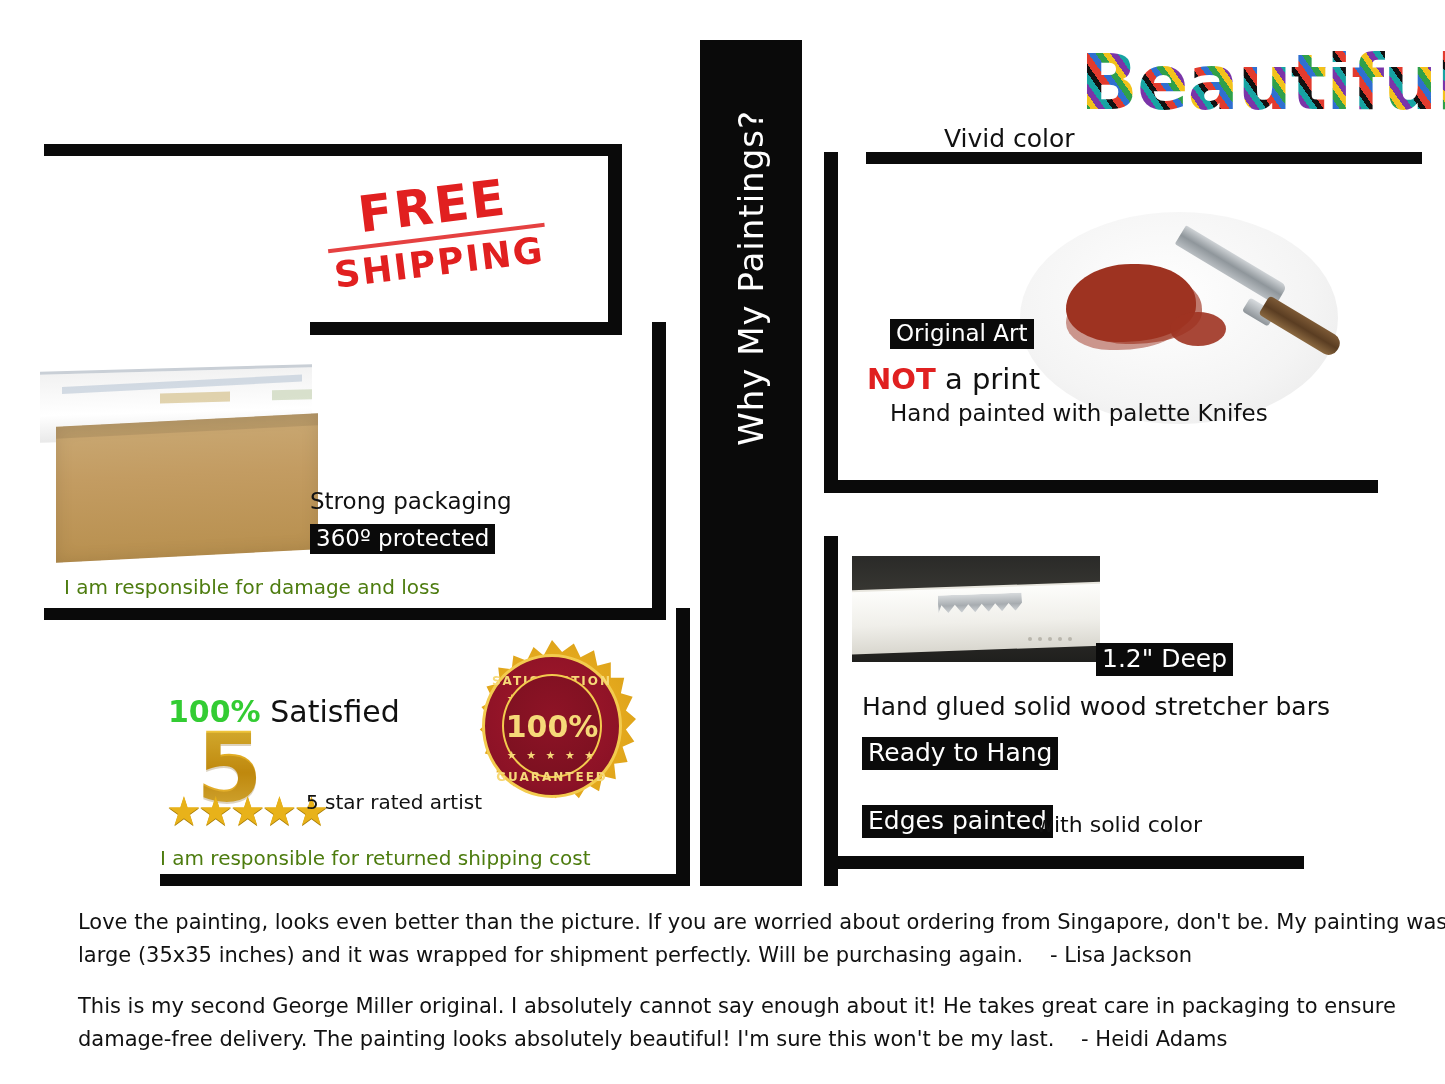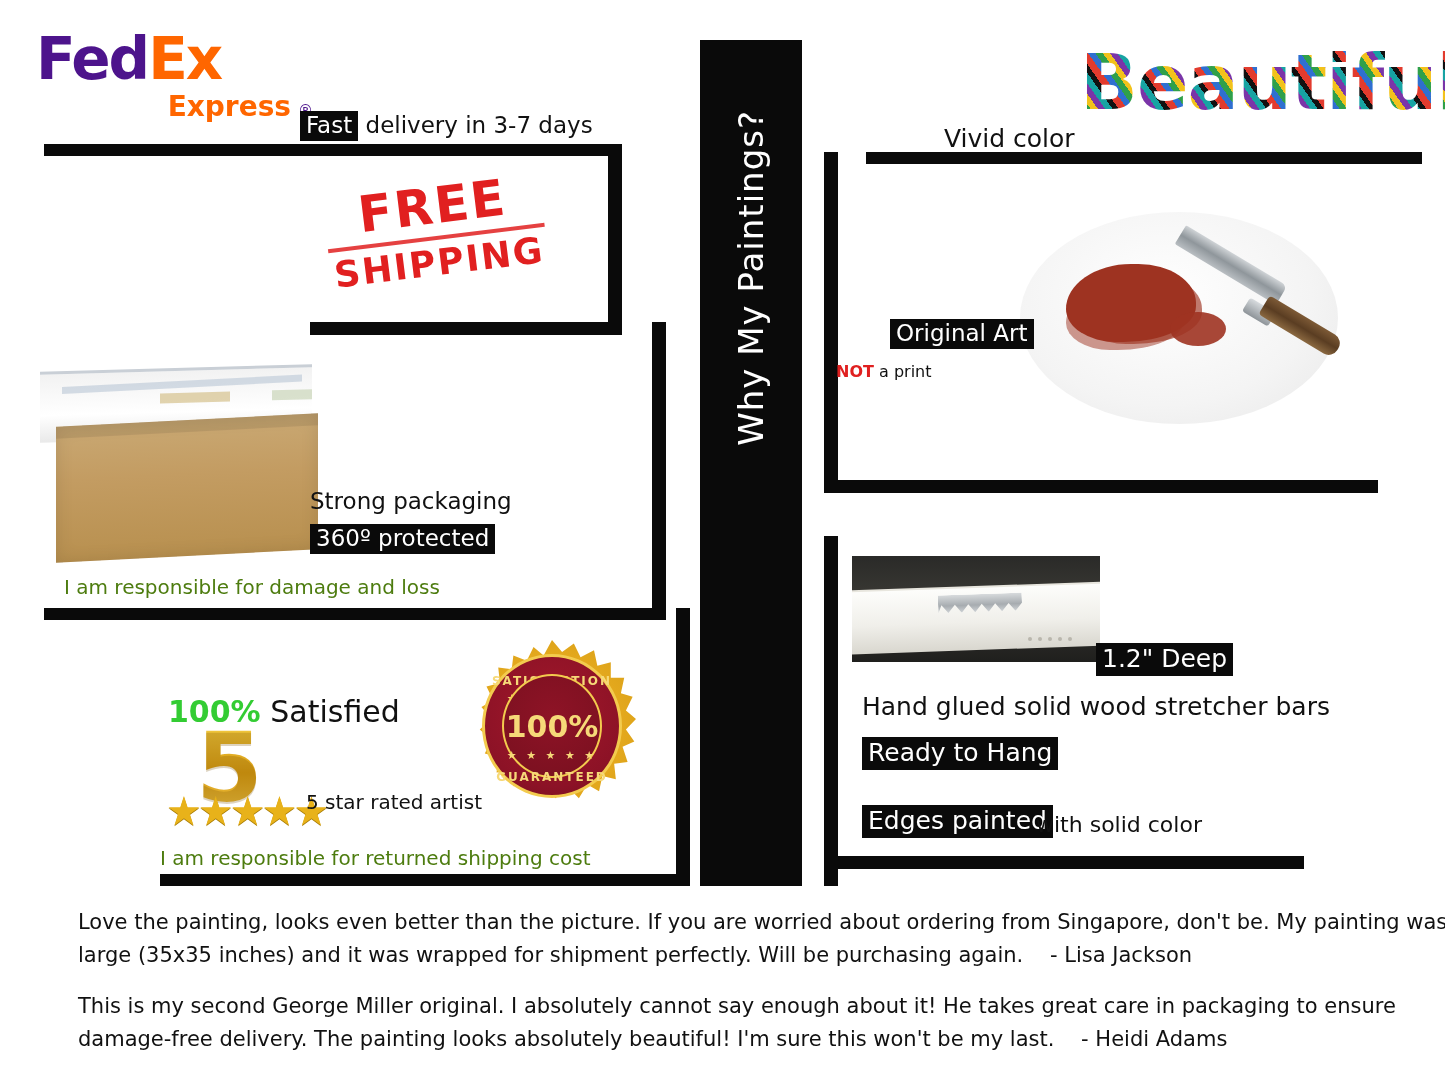--- a/index.html
+++ b/index.html
@@ -67,21 +67,21 @@
   #txt-shipped  { left: 300px; top: 82px;  font-size: 23px; }
   #txt-fast     { left: 300px; top: 112px; font-size: 23px; }
   #txt-strong   { left: 310px; top: 488px; font-size: 23px; }
   #txt-360      { left: 310px; top: 525px; font-size: 23px; }
   #txt-resp1    { left: 64px;  top: 575px; font-size: 20px; }
   #txt-resp2    { left: 160px; top: 846px; font-size: 20px; }
   #txt-5star    { left: 306px; top: 790px; font-size: 20px; }
 
   #txt-vivid    { left: 944px; top: 124px; font-size: 25px; }
   #txt-origart  { left: 890px; top: 320px; font-size: 23px; }
-  #txt-notprint { left: 836px; top: 362px; font-size: 16px; }
+  #txt-notprint { left: 867px; top: 362px; font-size: 29px; }
   #txt-notprint .not { color: #e02020; font-weight: bold; }
   #txt-handpal  { left: 890px; top: 400px; font-size: 23px; }
 
   #txt-deep     { left: 1096px; top: 644px; font-size: 25px; }
   #txt-handglue { left: 862px;  top: 692px; font-size: 25px; }
   #txt-ready    { left: 862px;  top: 738px; font-size: 25px; }
   #txt-mount    { left: 1060px; top: 752px; font-size: 20px; }
   #txt-edges    { left: 862px;  top: 806px; font-size: 25px; }
   #txt-edges2   { left: 1036px; top: 812px; font-size: 22px; }
 
@@ -306,32 +306,21 @@
   <div class="bar" id="bar-tr-h"></div>
   <div class="bar" id="bar-tr-vl"></div>
   <div class="bar" id="bar-tr-h2"></div>
   <div class="bar" id="bar-br-v"></div>
   <div class="bar" id="bar-br-h"></div>
 
   <div id="why-title">
     <span>Why My Paintings?</span>
   </div>
 
-  <div id="fedex-block">
-    <div id="fedex-word">
-      <span class="fed">Fed</span><span class="ex">Ex</span>
-    </div>
-    <div id="fedex-reg">®</div>
-    <div id="fedex-express">Express</div>
-  </div>
-
-  <div class="t" id="txt-fast">
-    <span class="hl">Fast</span>
-    <span>delivery in 3-7 days</span>
-  </div>
+
 
   <div id="stamp">
     <div class="box">
       <div class="s1">FREE</div>
       <div class="rule"></div>
       <div class="s2">SHIPPING</div>
     </div>
   </div>
 
   <div id="pkg">
@@ -385,20 +374,21 @@
     <div class="handle"></div>
   </div>
 
   <div class="t" id="txt-origart">
     <span class="hl">Original Art</span>
   </div>
   <div class="t" id="txt-notprint">
     <span class="not">NOT</span>
     <span>a print</span>
   </div>
+  <div class="t" id="txt-handpal">Hand painted with palette Knifes</div>
 
   <div id="bars">
     <div class="bg"></div>
     <div class="woodedge"></div>
     <div class="wood"></div>
     <div class="bracket"></div>
     <div class="holes">
       <i></i><i></i><i></i><i></i><i></i>
     </div>
   </div>

